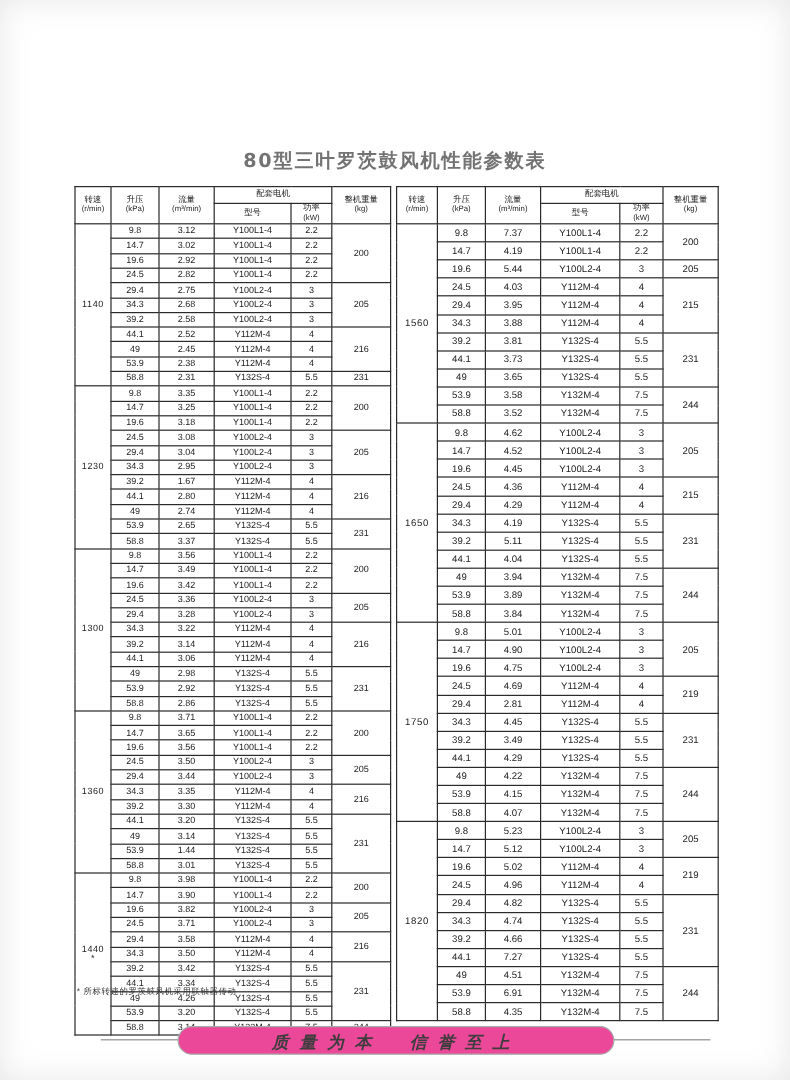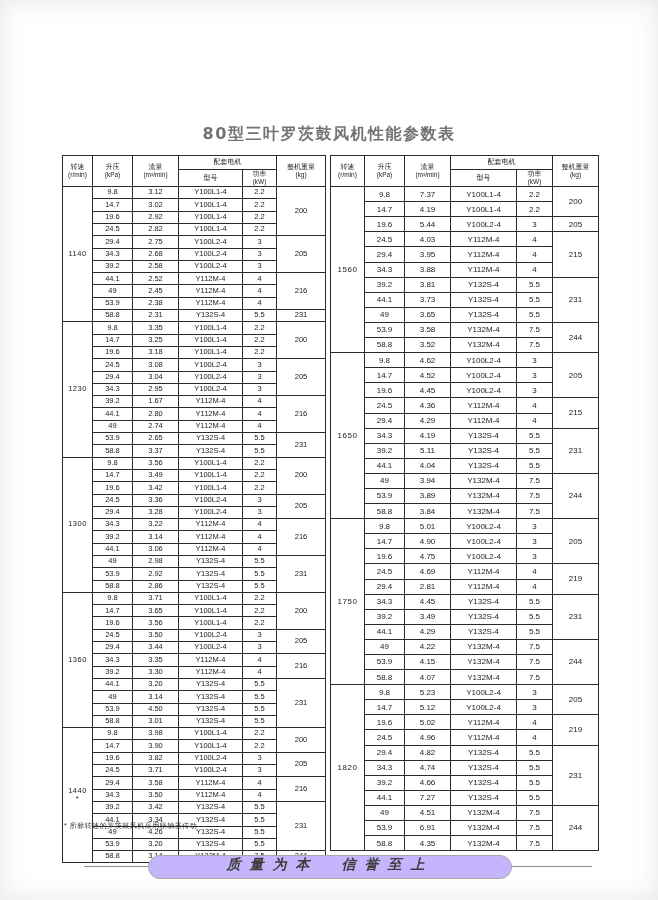--- a/index.html
+++ b/index.html
@@ -41,22 +41,22 @@
   .footnote {
     position:absolute; left:64px; top:821px;
     font-size:7px; color:#333; letter-spacing:0.5px;
   }
   .footer-line {
     position:absolute; left:84px; right:66px; top:866px;
     height:1px; background:#8f8f8f;
   }
   .footer-pill {
     position:absolute; left:148px; top:855px; width:362px; height:22px;
-    background:#c4b5fd; border:1px solid #a8a8a8; border-radius:12px;
-    display:flex; align-items:flex-start; justify-content:center;
+    background:#ec4899; border:1px solid #a8a8a8; border-radius:12px;
+    display:flex; align-items:flex-end; justify-content:center;
   }
   .footer-pill span {
     font-family:"DejaVu Serif", serif; font-weight:bold; font-style:italic;
     font-size:14px; letter-spacing:9px; color:#3d3d3d; white-space:nowrap;
   }
 </style>
 </head>
 <body>
 
 <div class="page">
@@ -353,21 +353,21 @@
           <td rowspan="4">231</td>
         </tr>
         <tr>
           <td>49</td>
           <td>3.14</td>
           <td>Y132S-4</td>
           <td>5.5</td>
         </tr>
         <tr>
           <td>53.9</td>
-          <td>4.50</td>
+          <td>1.44</td>
           <td>Y132S-4</td>
           <td>5.5</td>
         </tr>
         <tr>
           <td>58.8</td>
           <td>3.01</td>
           <td>Y132S-4</td>
           <td>5.5</td>
         </tr>
         <tr>

